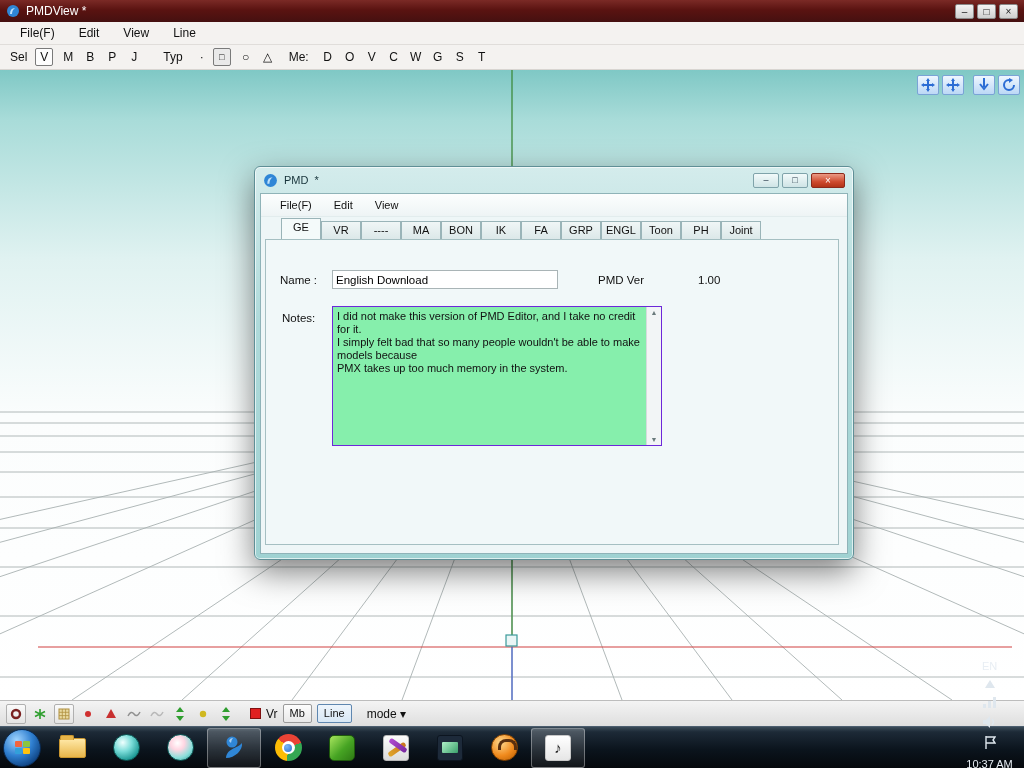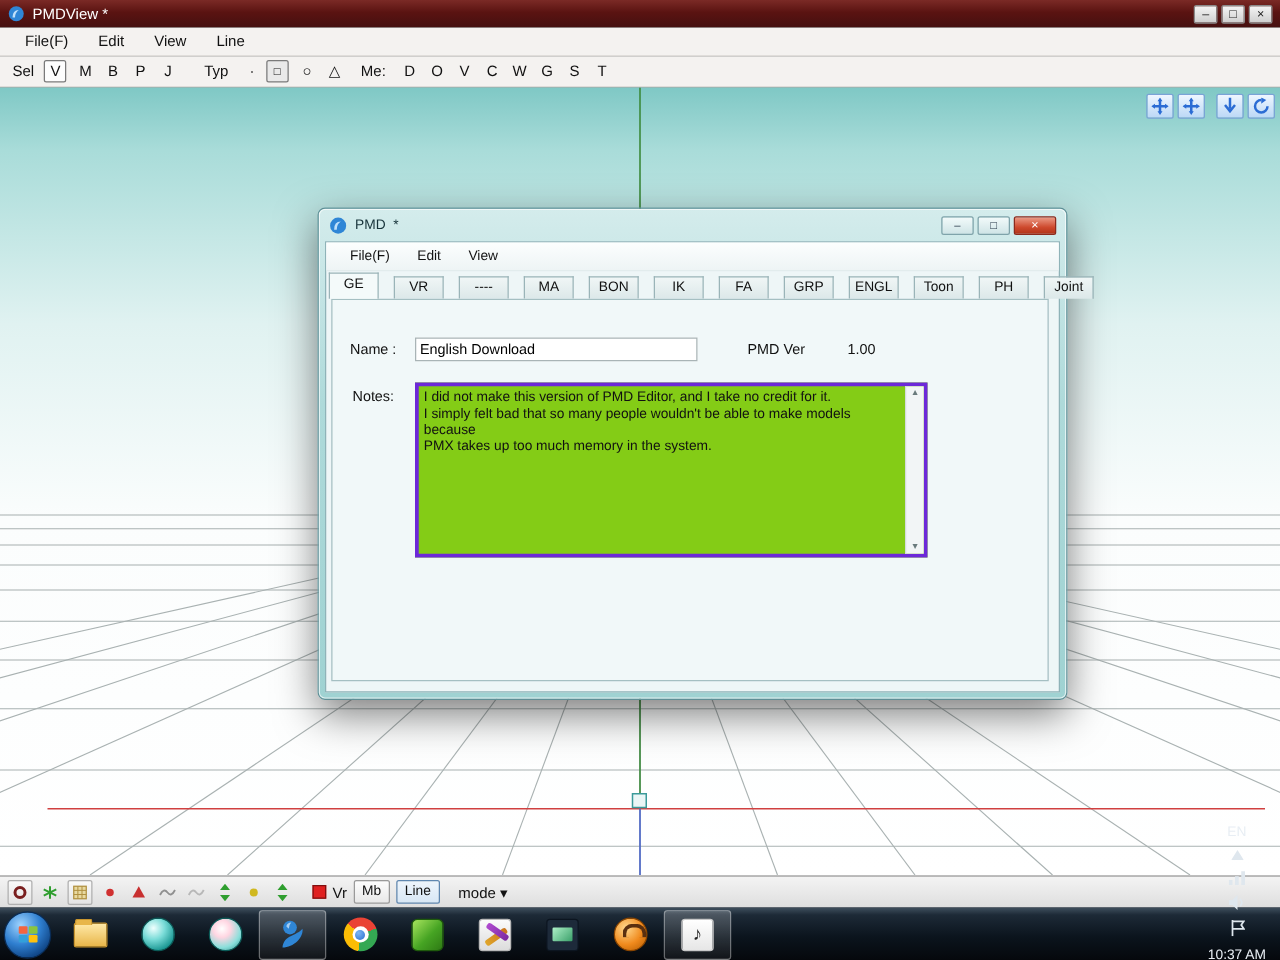--- a/index.html
+++ b/index.html
@@ -57,30 +57,30 @@
   #dlg-titlebar .title { margin-left:6px; font-size:11px; white-space:pre; }
   .dlg-capbtn { width:26px; height:15px; border-radius:2px; border:1px solid #7fa3aa;
     background:linear-gradient(180deg,#f2fafa,#cfe4e6); font-size:9px; line-height:13px; text-align:center; color:#234; }
   .dlg-capbtn.close { width:34px; background:linear-gradient(180deg,#eb9a85,#ce4a2e 60%,#b23418);
     border-color:#8c2a1c; color:#fff; font-size:10px; }
   #dlg-body { position:absolute; left:5px; right:5px; top:26px; bottom:5px;
     background:#eef6f7; border:1px solid #8fb3b8; display:flex; flex-direction:column; }
   #dlg-menubar { height:23px; background:linear-gradient(180deg,#fcfefe,#eef4f5);
     border-bottom:1px solid #e2eced; display:flex; align-items:center; padding-left:8px; font-size:11px; }
   #dlg-menubar .menu-item { padding:3px 11px; }
-  #dlg-tabstrip { height:22px; padding-left:2px; display:flex; align-items:flex-end;gap:12px; }
+  #dlg-tabstrip { height:22px; padding-left:20px; display:flex; align-items:flex-end; }
   .tab { min-width:40px; padding:2px 4px 2px 4px; text-align:center; font-size:11px;
     border:1px solid #9ab4b8; border-bottom:none; background:linear-gradient(180deg,#f0f6f6,#dce8e9);
     margin-right:0px; height:18px; }
   .tab.active { background:#f4fafa; height:21px; position:relative; z-index:2; }
   #tab-page { flex:1; margin:0 8px 8px 4px; border:1px solid #a5bfc2; background:#f1f8f9; position:relative; font-size:11.5px; }
   .fld-label { position:absolute; color:#111; }
   #name-input { position:absolute; left:66px; top:30px; width:226px; height:19px;
     border:1px solid #a9b4b6; background:#fff; font-size:11.5px; font-family:"Liberation Sans",sans-serif; padding:1px 3px; }
-  #notes-box { position:absolute; left:66px; top:66px; width:410px; height:140px; background:#84cc16; border:3px solid #6d28d9; }
+  #notes-box { position:absolute; left:66px; top:66px; width:330px; height:140px; background:#86efac; border:1px solid #6d28d9; }
   #notes-text { position:absolute; left:4px; top:3px; right:18px; bottom:3px;
     font-size:11px; line-height:13px; white-space:pre-wrap; }
   #notes-scrollbar { position:absolute; right:0; top:0; bottom:0; width:15px; background:#f2f5f6; border-left:1px solid #d5dcdd;
     display:flex; flex-direction:column; justify-content:space-between; align-items:center; font-size:7px; color:#6a7a7c; padding:2px 0; }
 
   
   #taskbar { position:absolute; left:0; right:0; bottom:0; height:42px;
     background:linear-gradient(180deg,#3a4a58 0%,#1d2a37 12%,#0b141d 55%,#05080c 100%);
     border-top:1px solid #4b5d6e; display:flex; align-items:center; }
   #start-button { width:38px; height:38px; margin:0 4px 0 3px; border-radius:50%;
@@ -345,21 +345,21 @@
         <span class="tab">ENGL</span>
         <span class="tab">Toon</span>
         <span class="tab">PH</span>
         <span class="tab">Joint</span>
       </div>
 
       <div id="tab-page">
         <span class="fld-label" style="left:14px; top:34px;">Name :</span>
         <input id="name-input" value="English Download" style="">
         <span class="fld-label" style="left:332px; top:34px;">PMD Ver</span>
-        <span class="fld-label" style="left:412px; top:34px;">1.00</span>
+        <span class="fld-label" style="left:432px; top:34px;">1.00</span>
 
         <span class="fld-label" style="left:16px; top:72px;">Notes:</span>
         <div id="notes-box">
           <div id="notes-text">I did not make this version of PMD Editor, and I take no credit for it.
 I simply felt bad that so many people wouldn't be able to make models because
 PMX takes up too much memory in the system.</div>
           <div id="notes-scrollbar">
             <span>▲</span>
             <span>▼</span>
           </div>

